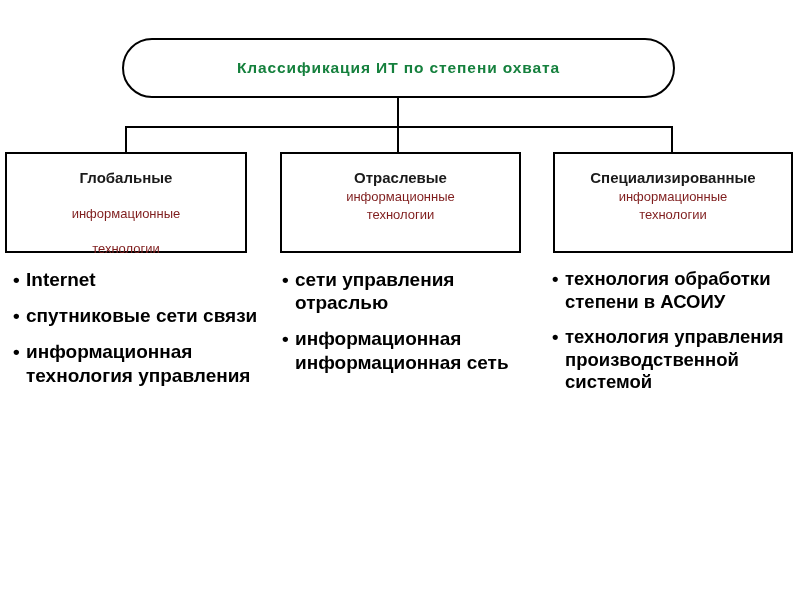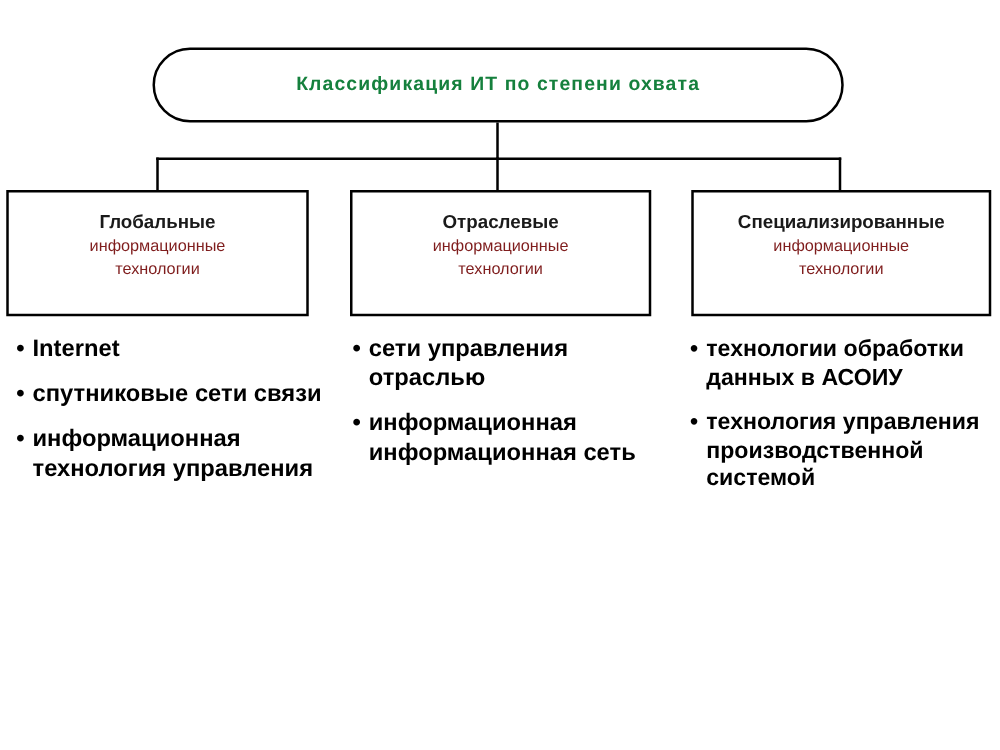--- a/index.html
+++ b/index.html
@@ -86,21 +86,21 @@
     height: 101px;
     border: 2px solid #000000;
     background: #ffffff;
     box-sizing: border-box;
     display: flex;
     flex-direction: column;
     align-items: center;
     justify-content: flex-start;
     padding-top: 14px;
   }
-  .cat-box.b1 { left: 5px;   width: 242px; }
+  .cat-box.b1 { left: 5px;   width: 242px; gap: 17px; }
   .cat-box.b2 { left: 280px; width: 241px; }
   .cat-box.b3 { left: 553px; width: 240px; }
 
   .cat-head {
     font-size: 15px;
     font-weight: bold;
     color: #1a1a1a;
     line-height: 1.35;
     text-align: center;
     white-space: nowrap;
@@ -199,21 +199,21 @@
     </div>
     <div class="bullet-item">
       <span class="bullet-dot">•</span>
       <span>информационная информационная сеть</span>
     </div>
   </div>
 
   <div class="bullet-col c3">
     <div class="bullet-item">
       <span class="bullet-dot">•</span>
-      <span>технологии обработки данных в АСОИУ</span>
+      <span>технология обработки степени в АСОИУ</span>
     </div>
     <div class="bullet-item">
       <span class="bullet-dot">•</span>
       <span>технология управления производственной системой</span>
     </div>
   </div>
 
 </div>
 
 </body></html>

